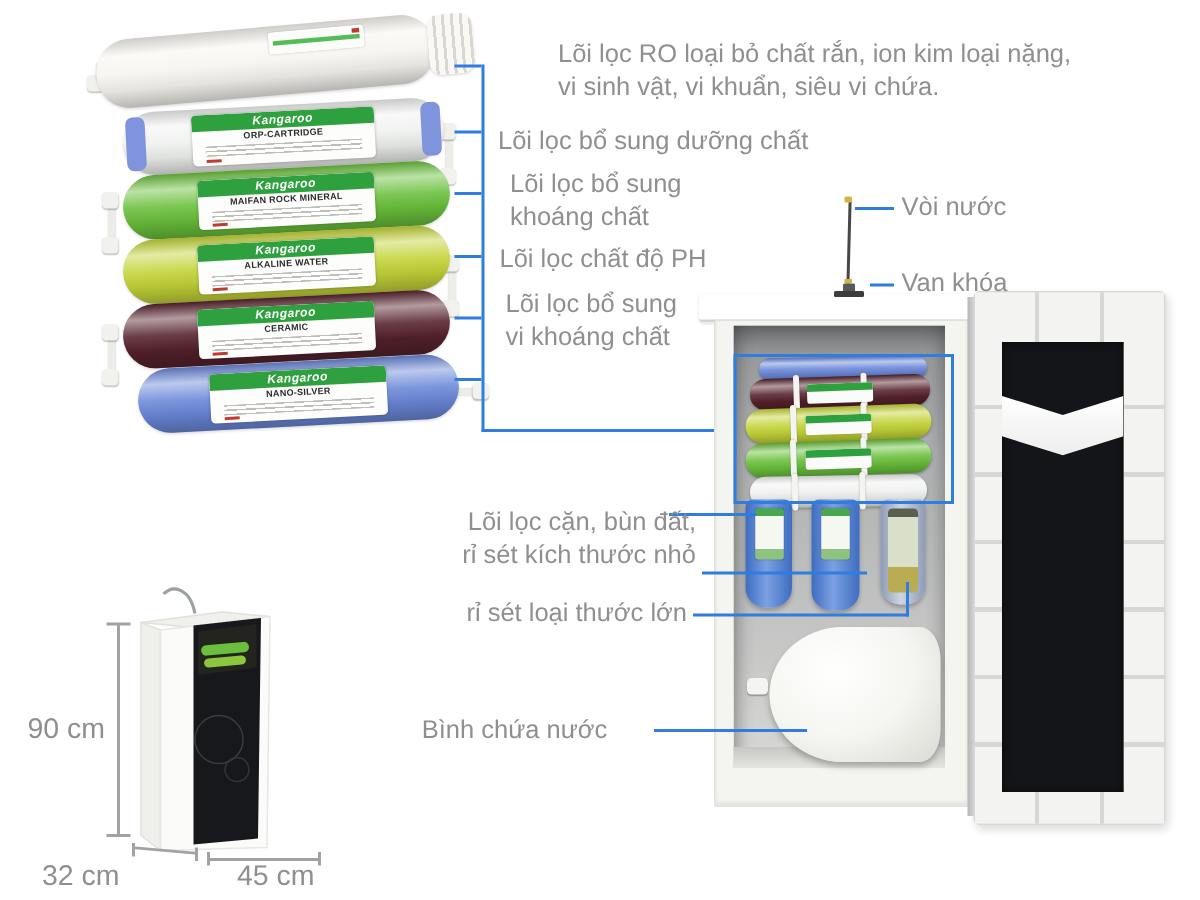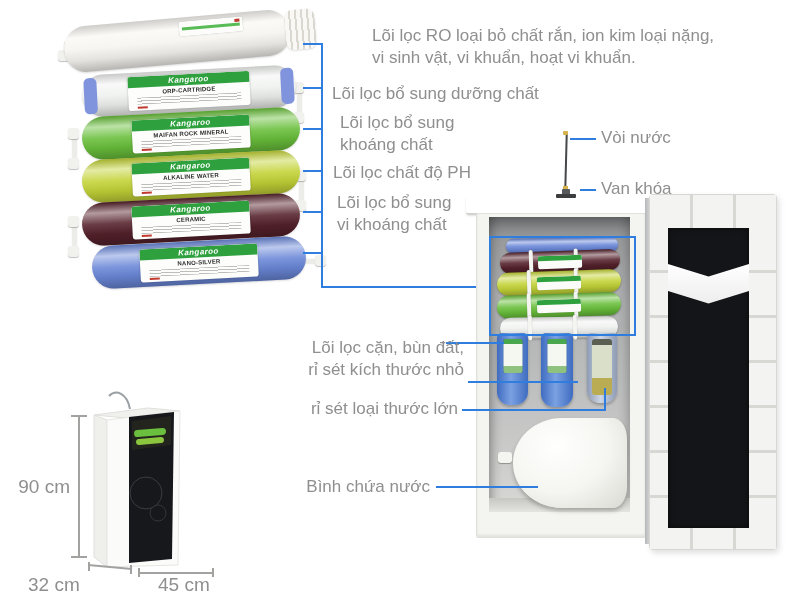--- a/index.html
+++ b/index.html
@@ -190,21 +190,21 @@
   <div class="cl" style="left: 303px; top: 43px; width: 18px; height: 2px; background: rgb(46, 125, 223);"></div>
   <div class="cl" style="left: 303px; top: 87px; width: 18px; height: 2px; background: rgb(46, 125, 223);"></div>
   <div class="cl" style="left: 303px; top: 128px; width: 18px; height: 2px; background: rgb(46, 125, 223);"></div>
   <div class="cl" style="left: 303px; top: 170px; width: 18px; height: 2px; background: rgb(46, 125, 223);"></div>
   <div class="cl" style="left: 303px; top: 211px; width: 18px; height: 2px; background: rgb(46, 125, 223);"></div>
   <div class="cl" style="left: 303px; top: 252px; width: 18px; height: 2px; background: rgb(46, 125, 223);"></div>
   <div class="cl" style="left: 321px; top: 286px; width: 170px; height: 2px; background: rgb(46, 125, 223);"></div>
 
   <div class="co" style="left:332px;top:25px;margin-left:40px;">
     <div>Lõi lọc RO loại bỏ chất rắn, ion kim loại nặng,</div>
-      <div>vi sinh vật, vi khuẩn, hoạt vi khuẩn.</div>
+      <div>vi sinh vật, vi khuẩn, siêu vi chứa.</div>
   </div>
   <div class="co" style="left:332px;top:83px;">
     <div>Lõi lọc bổ sung dưỡng chất</div>
   </div>
   <div class="co" style="left:340px;top:112px;">
     <div>Lõi lọc bổ sung</div>
       <div>khoáng chất</div>
   </div>
   <div class="co" style="left:333px;top:162px;">
     <div>Lõi lọc chất độ PH</div>
@@ -307,21 +307,21 @@
       <div>rỉ sét kích thước nhỏ</div>
   </div>
   <div class="cl" style="left: 468px; top: 381px; width: 110px; height: 2px; background: rgb(46, 125, 223);"></div>
 
   <div class="co r" style="left:256px;top:398px;width:202px;">
       <div>rỉ sét loại thước lớn</div>
   </div>
   <div class="cl" style="left: 462px; top: 409px; width: 144px; height: 2px; background: rgb(46, 125, 223);"></div>
   <div class="cl" style="left: 604px; top: 388px; width: 2px; height: 23px; background: rgb(46, 125, 223);"></div>
 
-  <div class="co r" style="left:256px;top:476px;width:174px;">Bình chứa nước</div>
+  <div class="co r" style="left:256px;top:476px;width:174px;text-align:center;">Bình chứa nước</div>
   <div class="cl" style="left: 436px; top: 486px; width: 102px; height: 2px; background: rgb(46, 125, 223);"></div>
 
   <svg style="position:absolute;left:86px;top:385px;" width="110" height="195" viewBox="0 0 110 195">
     <path d="M44,24 C41,8 30,4 23,11" stroke="#9aa0a4" fill="none" stroke-width="2"></path>
     <polygon points="8,30 62,23 94,26 40,33" fill="#f0f0ed" stroke="#e0e0dc" stroke-width="1"></polygon>
     <polygon points="8,30 21,35 21,182 8,172" fill="#efefeb" stroke="#e0e0dc" stroke-width="1"></polygon>
     <polygon points="21,35 94,26 92,180 21,182" fill="#fbfbf9" stroke="#e6e6e2" stroke-width="1"></polygon>
     <polygon points="43,32 88,27 86,174 43,178" fill="#17181b"></polygon>
     <polygon points="46,36 85,31 85,60 46,65" fill="#23241e"></polygon>
     <rect x="48" y="44" width="32" height="7" rx="3.5" fill="#6abf3e" transform="rotate(-5 64 47)"></rect>

